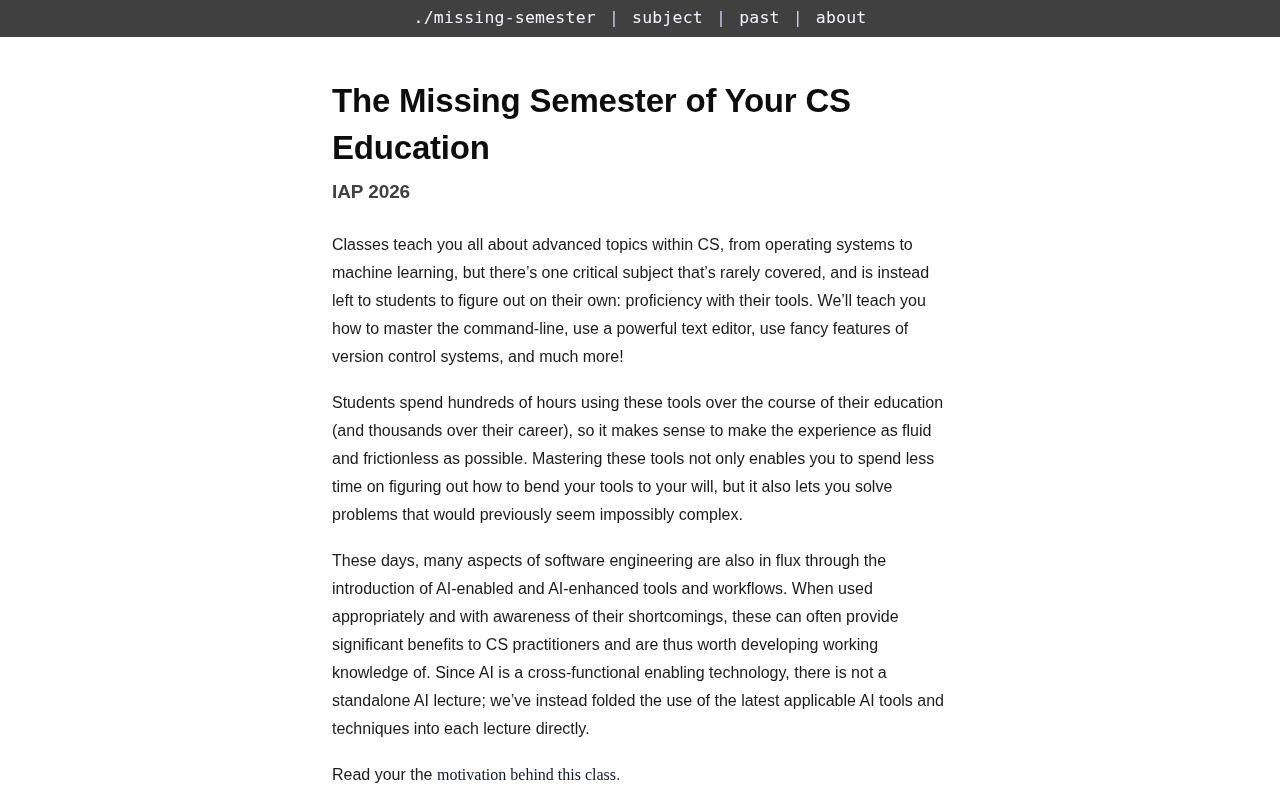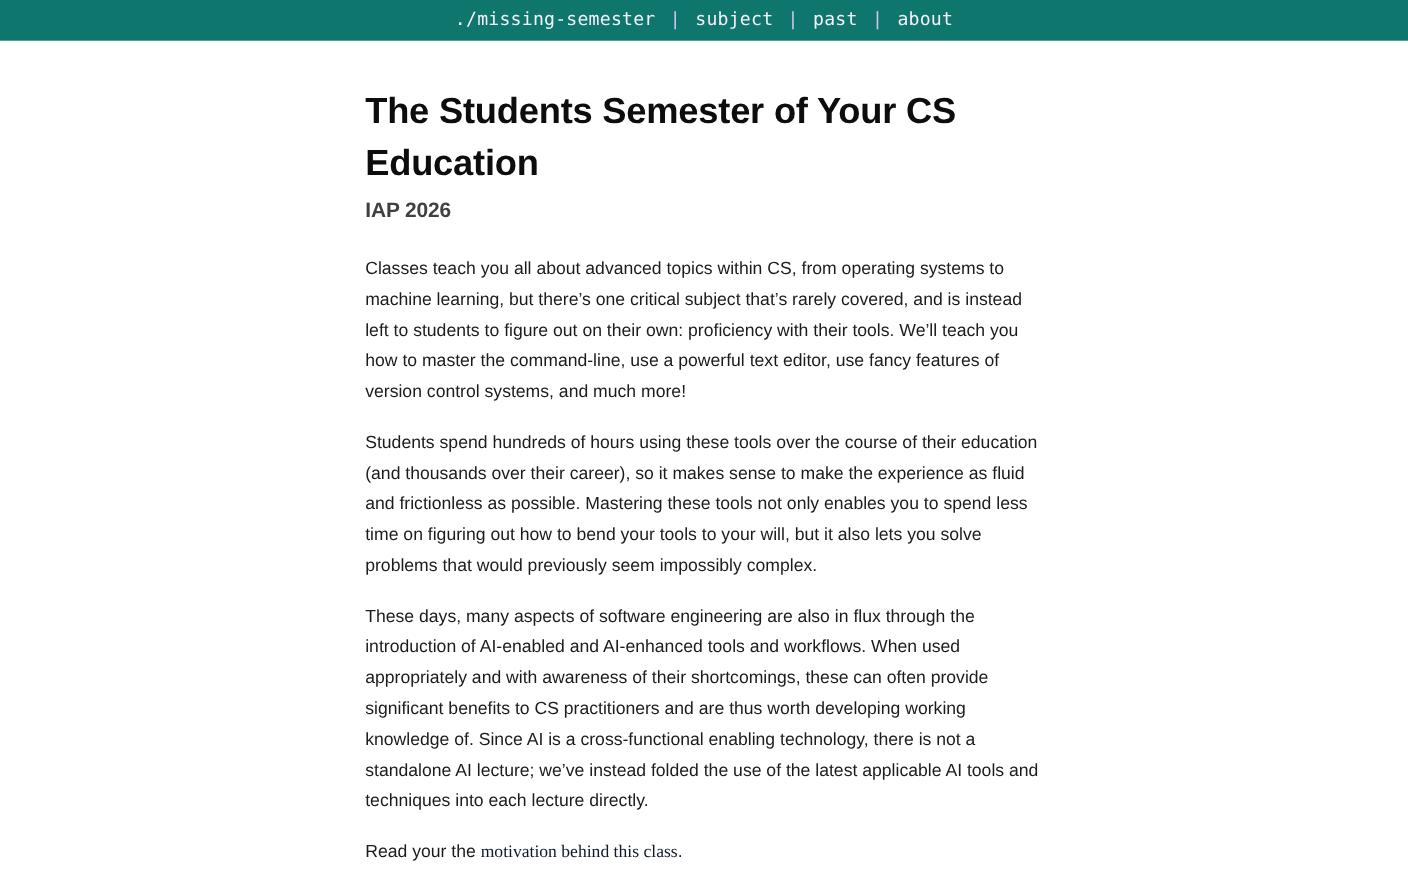--- a/index.html
+++ b/index.html
@@ -13,21 +13,21 @@
   }
   body {
     font-family: "Liberation Sans", "DejaVu Sans", sans-serif;
     color: #1a1a1a;
   }
 
   
   .navbar {
     width: 100%;
     height: 37px;
-    background: #0f766e;
+    background: #404040;
     display: flex;
     align-items: center;
     justify-content: center;
     white-space: nowrap;
   }
   .nav-inner {
     display: flex;
     align-items: center;
     font-family: "DejaVu Sans Mono", "Liberation Mono", monospace;
     font-size: 16.5px;
@@ -96,21 +96,21 @@
     <span class="nav-sep">|</span>
     <a class="nav-link" href="#">past</a>
     <span class="nav-sep">|</span>
     <a class="nav-link" href="#">about</a>
   </div>
 </nav>
 
 <main class="page">
   <div class="content">
 
-    <h1 class="page-title">The Students Semester of Your CS Education</h1>
+    <h1 class="page-title">The Missing Semester of Your CS Education</h1>
 
     <h2 class="page-subtitle">IAP 2026</h2>
 
     <p class="body-text para-first">Classes teach you all about advanced topics within CS, from operating systems to machine learning, but there’s one critical subject that’s rarely covered, and is instead left to students to figure out on their own: proficiency with their tools. We’ll teach you how to master the command-line, use a powerful text editor, use fancy features of version control systems, and much more!</p>
 
     <p class="body-text">Students spend hundreds of hours using these tools over the course of their education (and thousands over their career), so it makes sense to make the experience as fluid and frictionless as possible. Mastering these tools not only enables you to spend less time on figuring out how to bend your tools to your will, but it also lets you solve problems that would previously seem impossibly complex.</p>
 
     <p class="body-text">These days, many aspects of software engineering are also in flux through the introduction of AI-enabled and AI-enhanced tools and workflows. When used appropriately and with awareness of their shortcomings, these can often provide significant benefits to CS practitioners and are thus worth developing working knowledge of. Since AI is a cross-functional enabling technology, there is not a standalone AI lecture; we’ve instead folded the use of the latest applicable AI tools and techniques into each lecture directly.</p>
 
     <p class="body-text">

